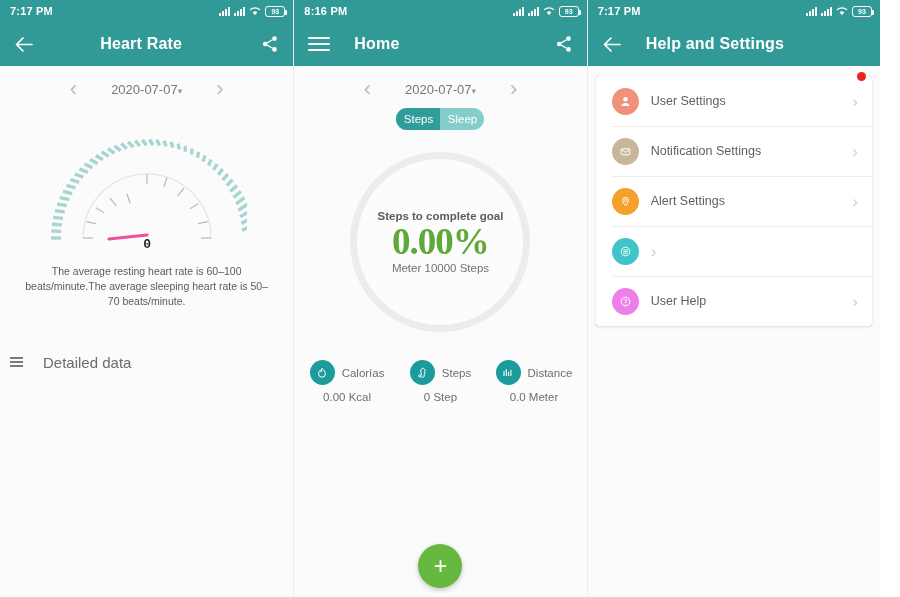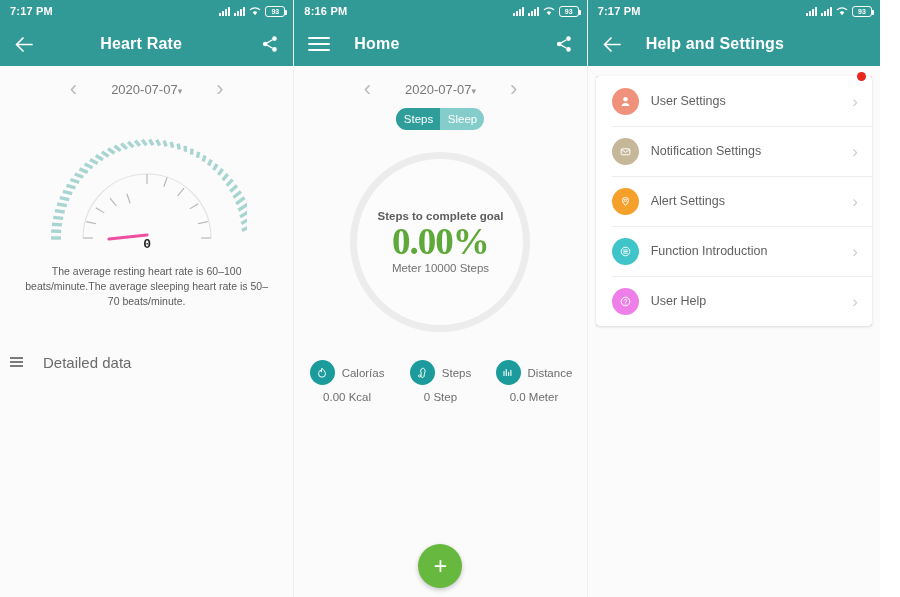--- a/index.html
+++ b/index.html
@@ -473,21 +473,20 @@
         <span class="sbadge" style="background:#3fc4c9;">
           <svg width="15" height="15" viewBox="0 0 15 15">
               <circle cx="7.5" cy="7.5" r="4.3" stroke="#fff" stroke-width="1" fill="none"></circle>
               <g stroke="#fff" stroke-width=".9" stroke-linecap="round">
                 <line x1="5.6" y1="6" x2="9.4" y2="6"></line>
                 <line x1="5.6" y1="7.6" x2="9.4" y2="7.6"></line>
                 <line x1="5.6" y1="9.2" x2="9.4" y2="9.2"></line>
               </g>
             </svg>
         </span>
-        <span class="slabel">Function Introduction</span>
         <span class="schev">›</span>
       </div>
 
       <div class="srow">
         <span class="sbadge" style="background:#ef7fe8;">
           <svg width="15" height="15" viewBox="0 0 15 15">
               <circle cx="7.5" cy="7.5" r="4.3" stroke="#fff" stroke-width="1" fill="none"></circle>
               <path d="M6.3 6.2 A1.3 1.3 0 1 1 7.6 7.9 L7.6 8.6" stroke="#fff" stroke-width=".9" fill="none" stroke-linecap="round"></path>
               <circle cx="7.6" cy="10.1" r=".55" fill="#fff"></circle>
             </svg>

